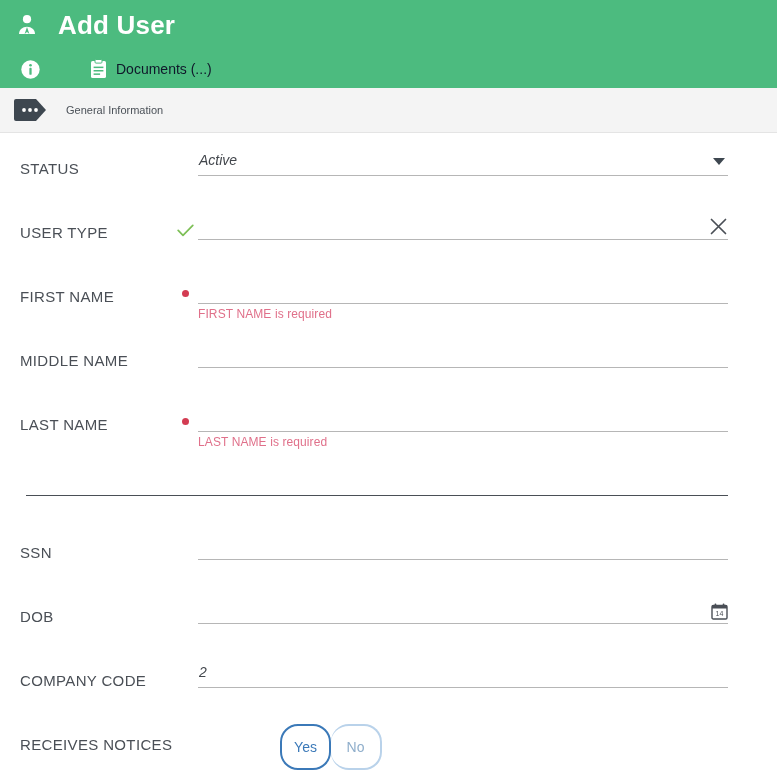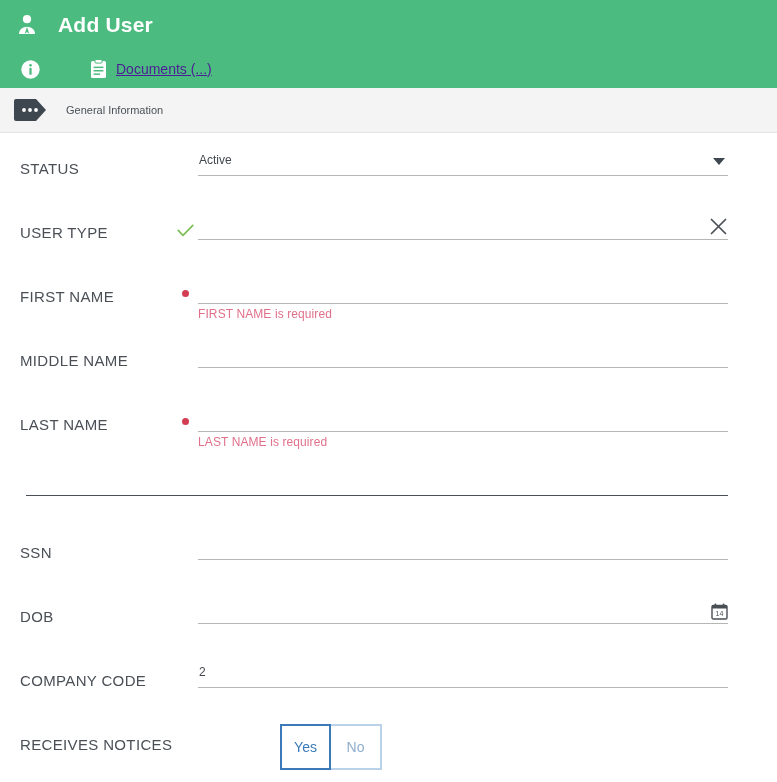--- a/index.html
+++ b/index.html
@@ -31,21 +31,21 @@
   .user-icon {
     width: 26px;
     height: 26px;
     display: flex;
     align-items: center;
     justify-content: center;
     flex: 0 0 auto;
   }
   .page-title {
     color: #ffffff;
-    font-size: 21px;
+    font-size: 26px;
     font-weight: bold;
     margin-left: 18px;
     letter-spacing: 0.2px;
   }
   .header-tabs-row {
     display: flex;
     align-items: center;
     height: 38px;
     padding-left: 18px;
   }
@@ -65,25 +65,24 @@
   }
   .doc-icon {
     width: 17px;
     height: 20px;
     display: flex;
     align-items: center;
     justify-content: center;
     flex: 0 0 auto;
   }
   .doc-label {
-    color: #4c1d95;
+    color: #0f172a;
     font-size: 14px;
     margin-left: 9px;
     white-space: nowrap;
-    text-decoration: underline;
   }
 
   
   .section-bar {
     background: #F4F4F4;
     height: 45px;
     display: flex;
     align-items: center;
     padding-left: 14px;
     border-bottom: 1px solid #e4e4e4;
@@ -154,25 +153,26 @@
   }
   .field-line {
     position: relative;
     height: 28px;
     border-bottom: 1px solid #b6b6b6;
   }
   .field-line.focused {
     border-bottom: 1px solid #4a4f56;
   }
   .field-value {
-    font-size: 12px;
+    font-size: 14px;
     color: #43474d;
     line-height: 26px;
     padding-left: 1px;
     display: block;
+    font-style: italic;
   }
   .field-affix {
     position: absolute;
     right: 0;
     bottom: 3px;
     line-height: 0;
     cursor: pointer;
   }
   .field-affix.caret {
     bottom: 9px;
@@ -196,20 +196,21 @@
   .toggle-btn {
     width: 51px;
     height: 46px;
     display: flex;
     align-items: center;
     justify-content: center;
     font-size: 14px;
     background: #ffffff;
     box-sizing: border-box;
     cursor: pointer;
+    border-radius: 18px;
   }
   .toggle-btn.sel {
     border: 2px solid #3B79B8;
     color: #3B79B8;
   }
   .toggle-btn.unsel {
     border: 2px solid #B9D2EA;
     border-left: none;
     color: #8FAECB;
   }

